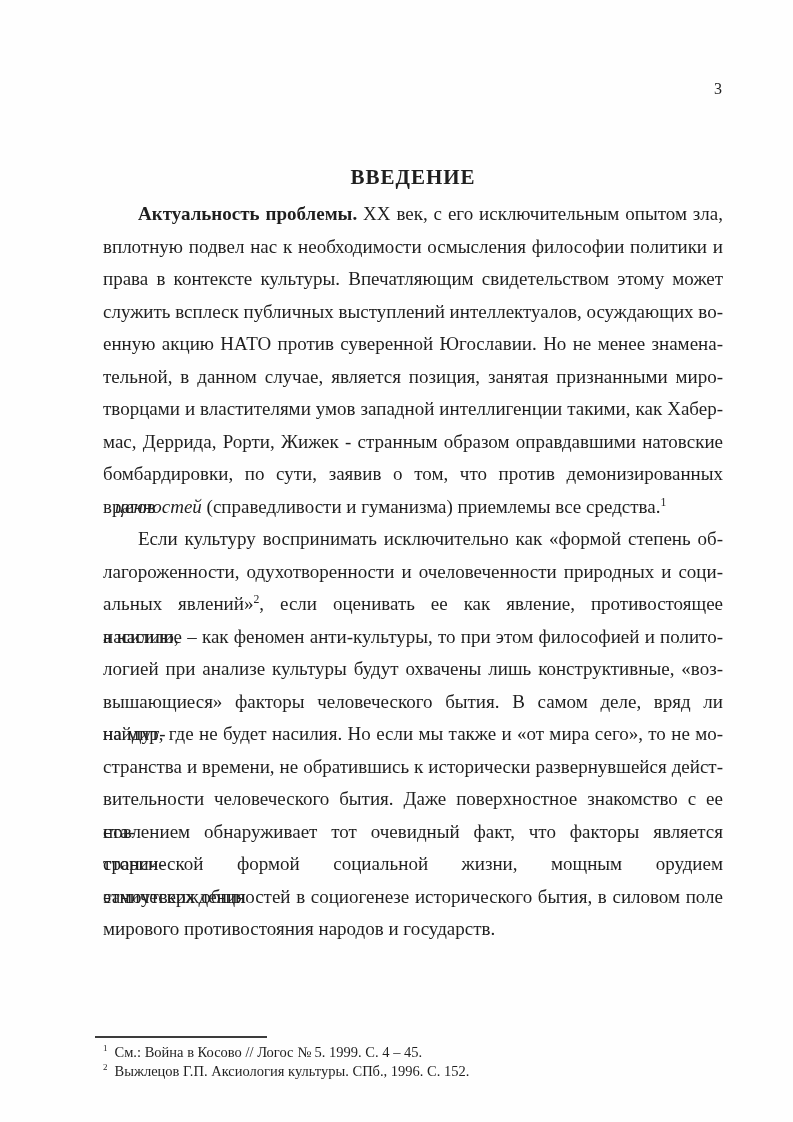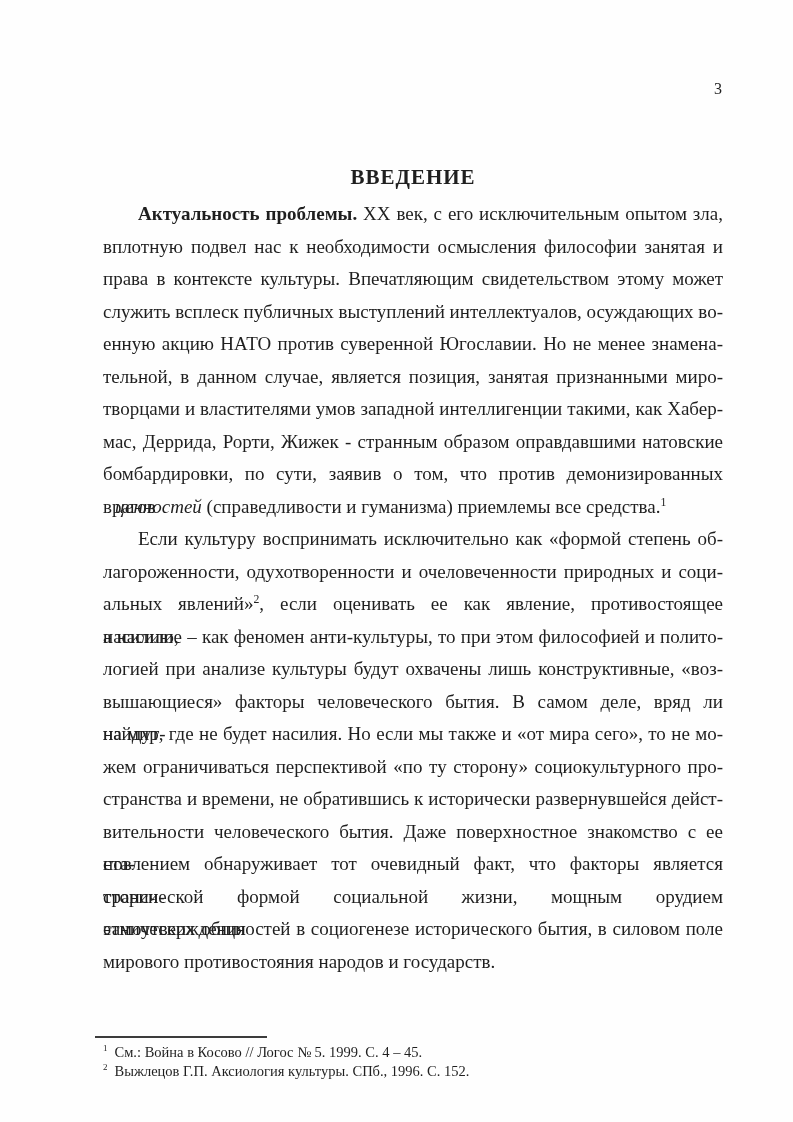--- a/index.html
+++ b/index.html
@@ -70,39 +70,38 @@
 
 <div class="page">
 
   <div class="page-number">3</div>
 
   <h1 class="doc-title">ВВЕДЕНИЕ</h1>
 
   <div class="paragraphs">
       <div class="paragraph">
         <div class="line indent"><span class="b">Актуальность проблемы.</span><span> XX век, с его исключительным опытом зла,</span></div>
-        <div class="line"><span>вплотную подвел нас к необходимости осмысления философии занятая и</span></div>
+        <div class="line"><span>вплотную подвел нас к необходимости осмысления философии политики и</span></div>
         <div class="line"><span>права в контексте культуры. Впечатляющим свидетельством этому может</span></div>
         <div class="line"><span>служить всплеск публичных выступлений интеллектуалов, осуждающих во-</span></div>
         <div class="line"><span>енную акцию НАТО против суверенной Югославии. Но не менее знамена-</span></div>
         <div class="line"><span>тельной, в данном случае, является позиция, занятая признанными миро-</span></div>
         <div class="line"><span>творцами и властителями умов западной интеллигенции такими, как Хабер-</span></div>
         <div class="line"><span>мас, Деррида, Рорти, Жижек - странным образом оправдавшими натовские</span></div>
         <div class="line"><span>бомбардировки, по сути, заявив о том, что против демонизированных врагов</span></div>
         <div class="line last"><span class="i">ценностей</span><span> (справедливости и гуманизма) приемлемы все средства.</span><span class="sup">1</span></div>
       </div>
       <div class="paragraph">
         <div class="line indent"><span>Если культуру воспринимать исключительно как «формой степень об-</span></div>
         <div class="line"><span>лагороженности, одухотворенности и очеловеченности природных и соци-</span></div>
         <div class="line"><span>альных явлений»</span><span class="sup">2</span><span>, если оценивать ее как явление, противостоящее насилию,</span></div>
         <div class="line"><span>а насилие – как феномен анти-культуры, то при этом философией и полито-</span></div>
         <div class="line"><span>логией при анализе культуры будут охвачены лишь конструктивные, «воз-</span></div>
         <div class="line"><span>вышающиеся» факторы человеческого бытия. В самом деле, вряд ли найдут-</span></div>
         <div class="line"><span>на мир, где не будет насилия. Но если мы также и «от мира сего», то не мо-</span></div>
-        <div class="line"><span>жем ограничиваться перспективой «по ту сторону» социокультурного про-</span></div>
         <div class="line"><span>странства и времени, не обратившись к исторически развернувшейся дейст-</span></div>
         <div class="line"><span>вительности человеческого бытия. Даже поверхностное знакомство с ее ста-</span></div>
         <div class="line"><span>новлением обнаруживает тот очевидный факт, что факторы является транси-</span></div>
         <div class="line"><span>сторической формой социальной жизни, мощным орудием самоутверждения</span></div>
         <div class="line"><span>этнических общностей в социогенезе исторического бытия, в силовом поле</span></div>
         <div class="line last"><span>мирового противостояния народов и государств.</span></div>
       </div>
     </div>
 
   <div class="footnotes">

